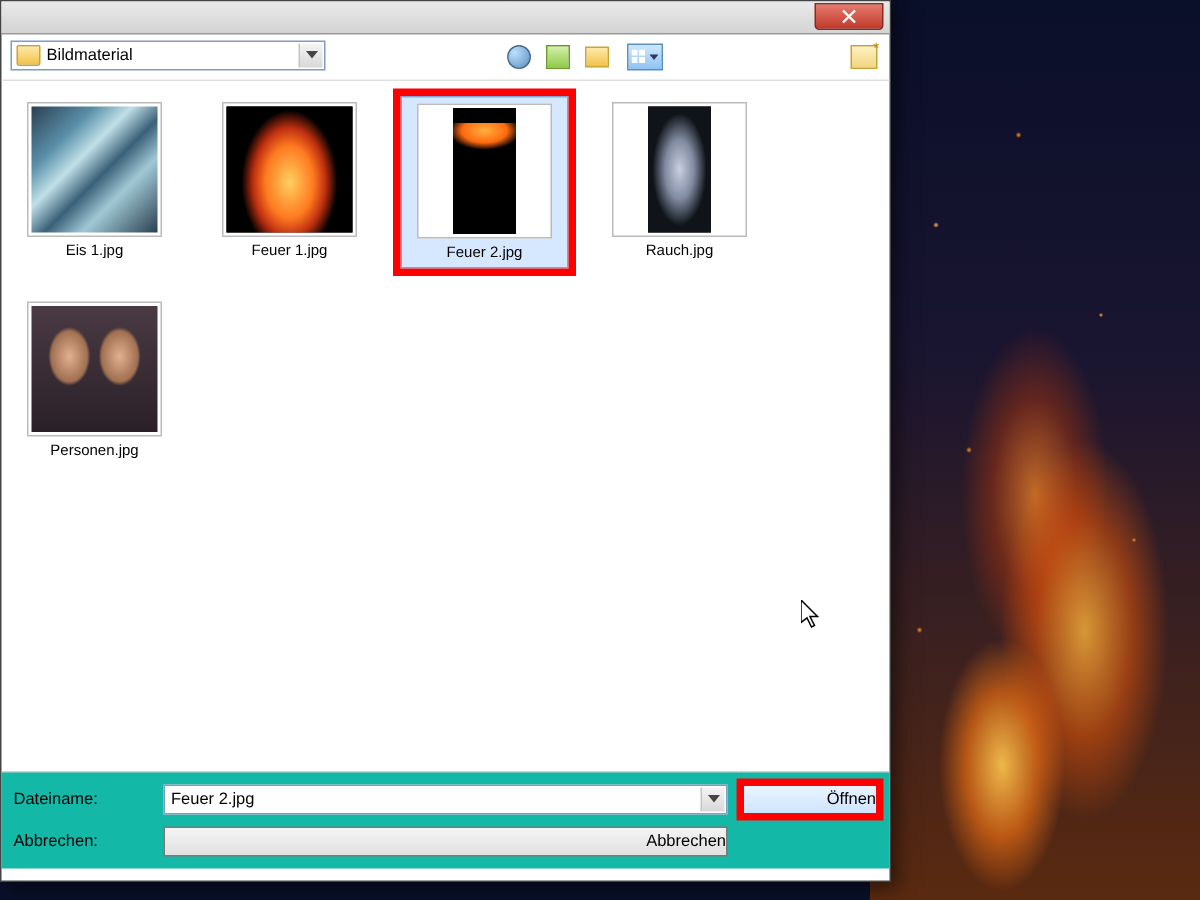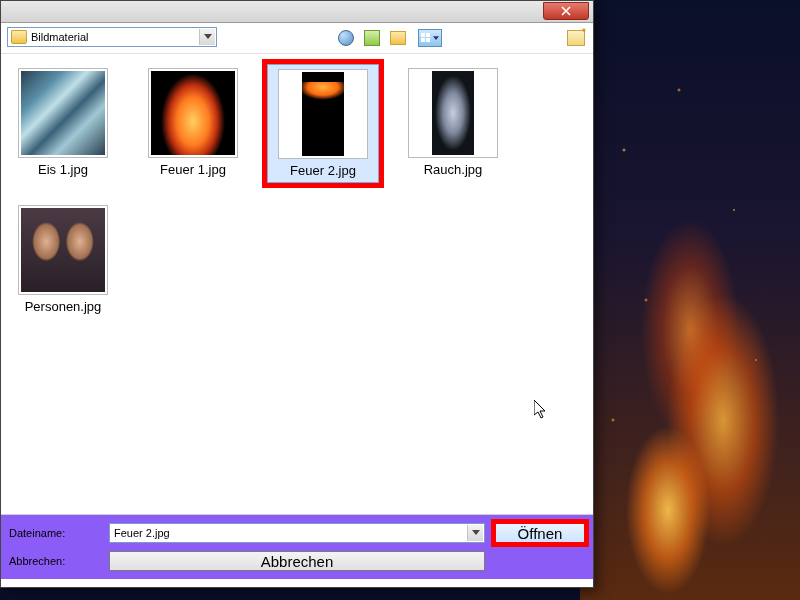--- a/index.html
+++ b/index.html
@@ -141,25 +141,25 @@
 }
 .thumb {
   width: 90px; height: 90px;
   border: 1px solid #bbb;
   background: #fff;
   display: flex; align-items: center; justify-content: center;
   padding: 2px;
 }
 .thumb-inner { width:100%; height:100%; }
 .thumb-inner.tall { width:50%; height:100%; margin:0 auto; }
-.file-label { text-align:left; font-size:13px; color:#000; }
+.file-label { text-align:left; font-size:10px; color:#000; }
 
 
 .formarea {
-  background: #8b5cf6;
+  background: #14b8a6;
   border-top: 1px solid #d0d0d0;
   padding: 6px 8px;
   display: grid;
   grid-template-columns: 90px 1fr 90px;
   grid-template-rows: 24px 24px;
   gap: 4px 10px;
   align-items: center;
 }
 .form-label { font-size:11px; color:#000; }
 .form-combo {
@@ -167,23 +167,23 @@
   border: 1px solid #7a9cc6;
   background: #fff;
   padding-left: 4px;
   display: flex; align-items: center;
   position: relative;
 }
 .form-btn {
   height: 20px;
   border: 1px solid #7a7a7a;
   background: linear-gradient(to bottom, #f4f4f4, #e0e0e0);
-  font-size: 15px;
+  font-size: 11px;
   cursor: pointer;
-  display:flex; align-items:center; justify-content:center;
+  display:flex; align-items:center; justify-content:flex-end;
 }
 .form-btn.primary {
   background: linear-gradient(to bottom, #eaf4ff, #cde4ff);
   border: 1px solid #3c7fb1;
   position: relative;
 }
 .primary-highlight {
   position: absolute;
   inset: -5px;
   border: 5px solid #ff0000;

